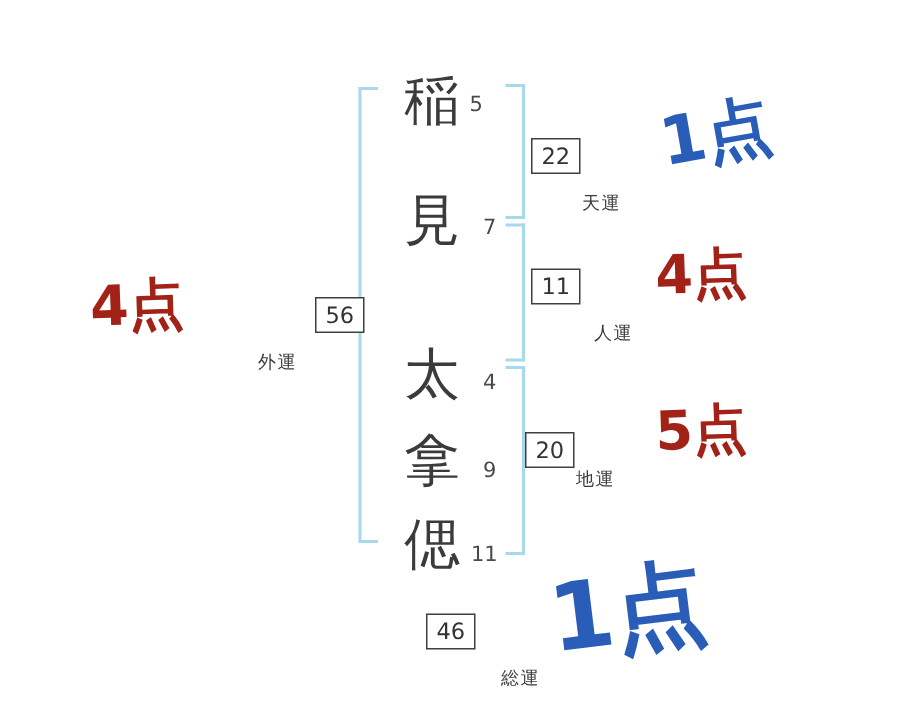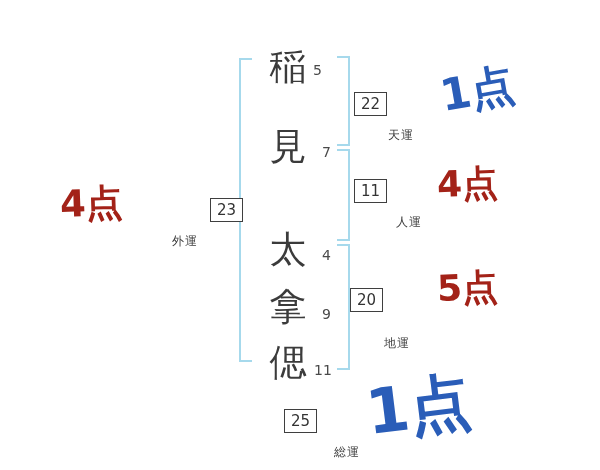--- a/index.html
+++ b/index.html
@@ -80,24 +80,24 @@
 
   <div class="fbox" style="left:354px;top:92px">22</div>
   <div class="flabel" style="left:388px;top:100px">天運</div>
   <div class="score blue" style="left:440px;top:68px;font-size:44px;transform:rotate(-10deg)">1点</div>
 
   <div class="fbox" style="left:354px;top:179px">11</div>
   <div class="flabel" style="left:396px;top:187px">人運</div>
   <div class="score red" style="left:437px;top:166px;font-size:36px;transform:rotate(-2deg)">4点</div>
 
   <div class="fbox" style="left:350px;top:288px">20</div>
-  <div class="flabel" style="left:384px;top:308px">地運</div>
+  <div class="flabel" style="left:384px;top:284px">地運</div>
   <div class="score red" style="left:437px;top:270px;font-size:36px;transform:rotate(-2deg)">5点</div>
 
   <div class="flabel" style="left:172px;top:206px">外運</div>
-  <div class="fbox" style="left:210px;top:198px">23</div>
+  <div class="fbox" style="left:210px;top:198px">56</div>
   <div class="score red" style="left:60px;top:185px;font-size:37px;transform:rotate(-2deg)">4点</div>
 
-  <div class="fbox" style="left:284px;top:409px">25</div>
+  <div class="fbox" style="left:284px;top:409px">46</div>
   <div class="flabel" style="left:334px;top:417px">総運</div>
   <div class="score blue" style="left:366px;top:376px;font-size:62px;transform:rotate(-7deg)">1点</div>
 
 </div>
 
 </body></html>

